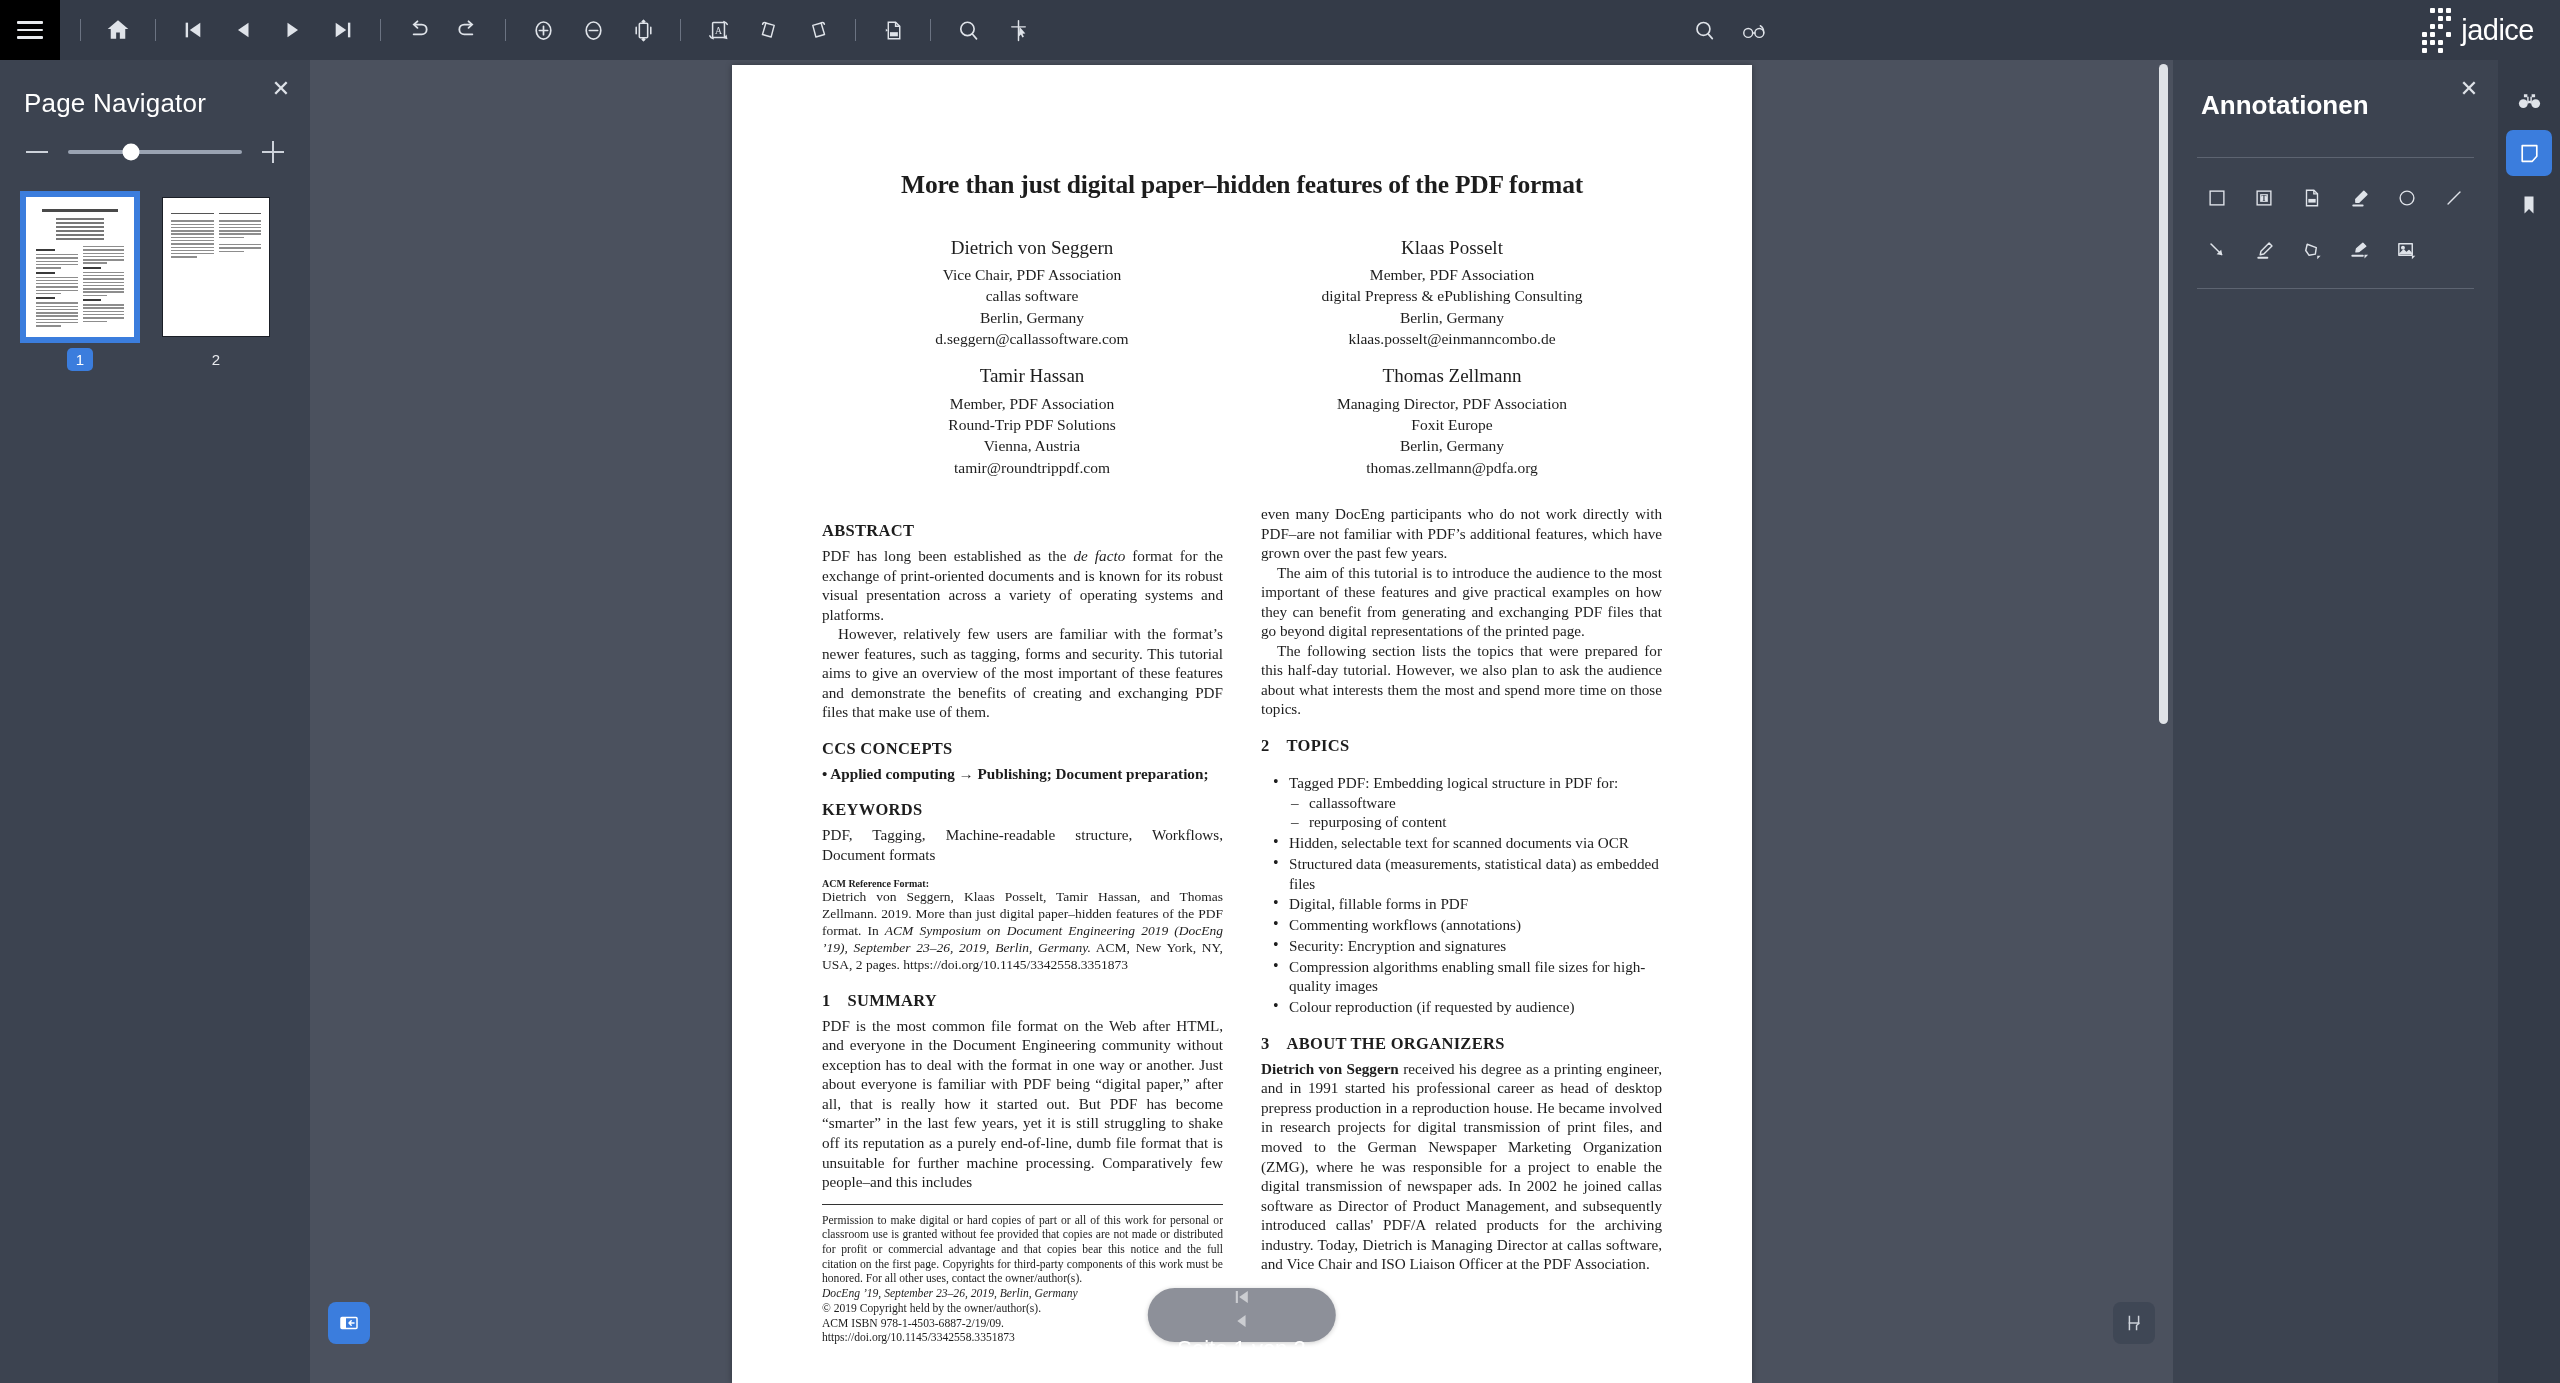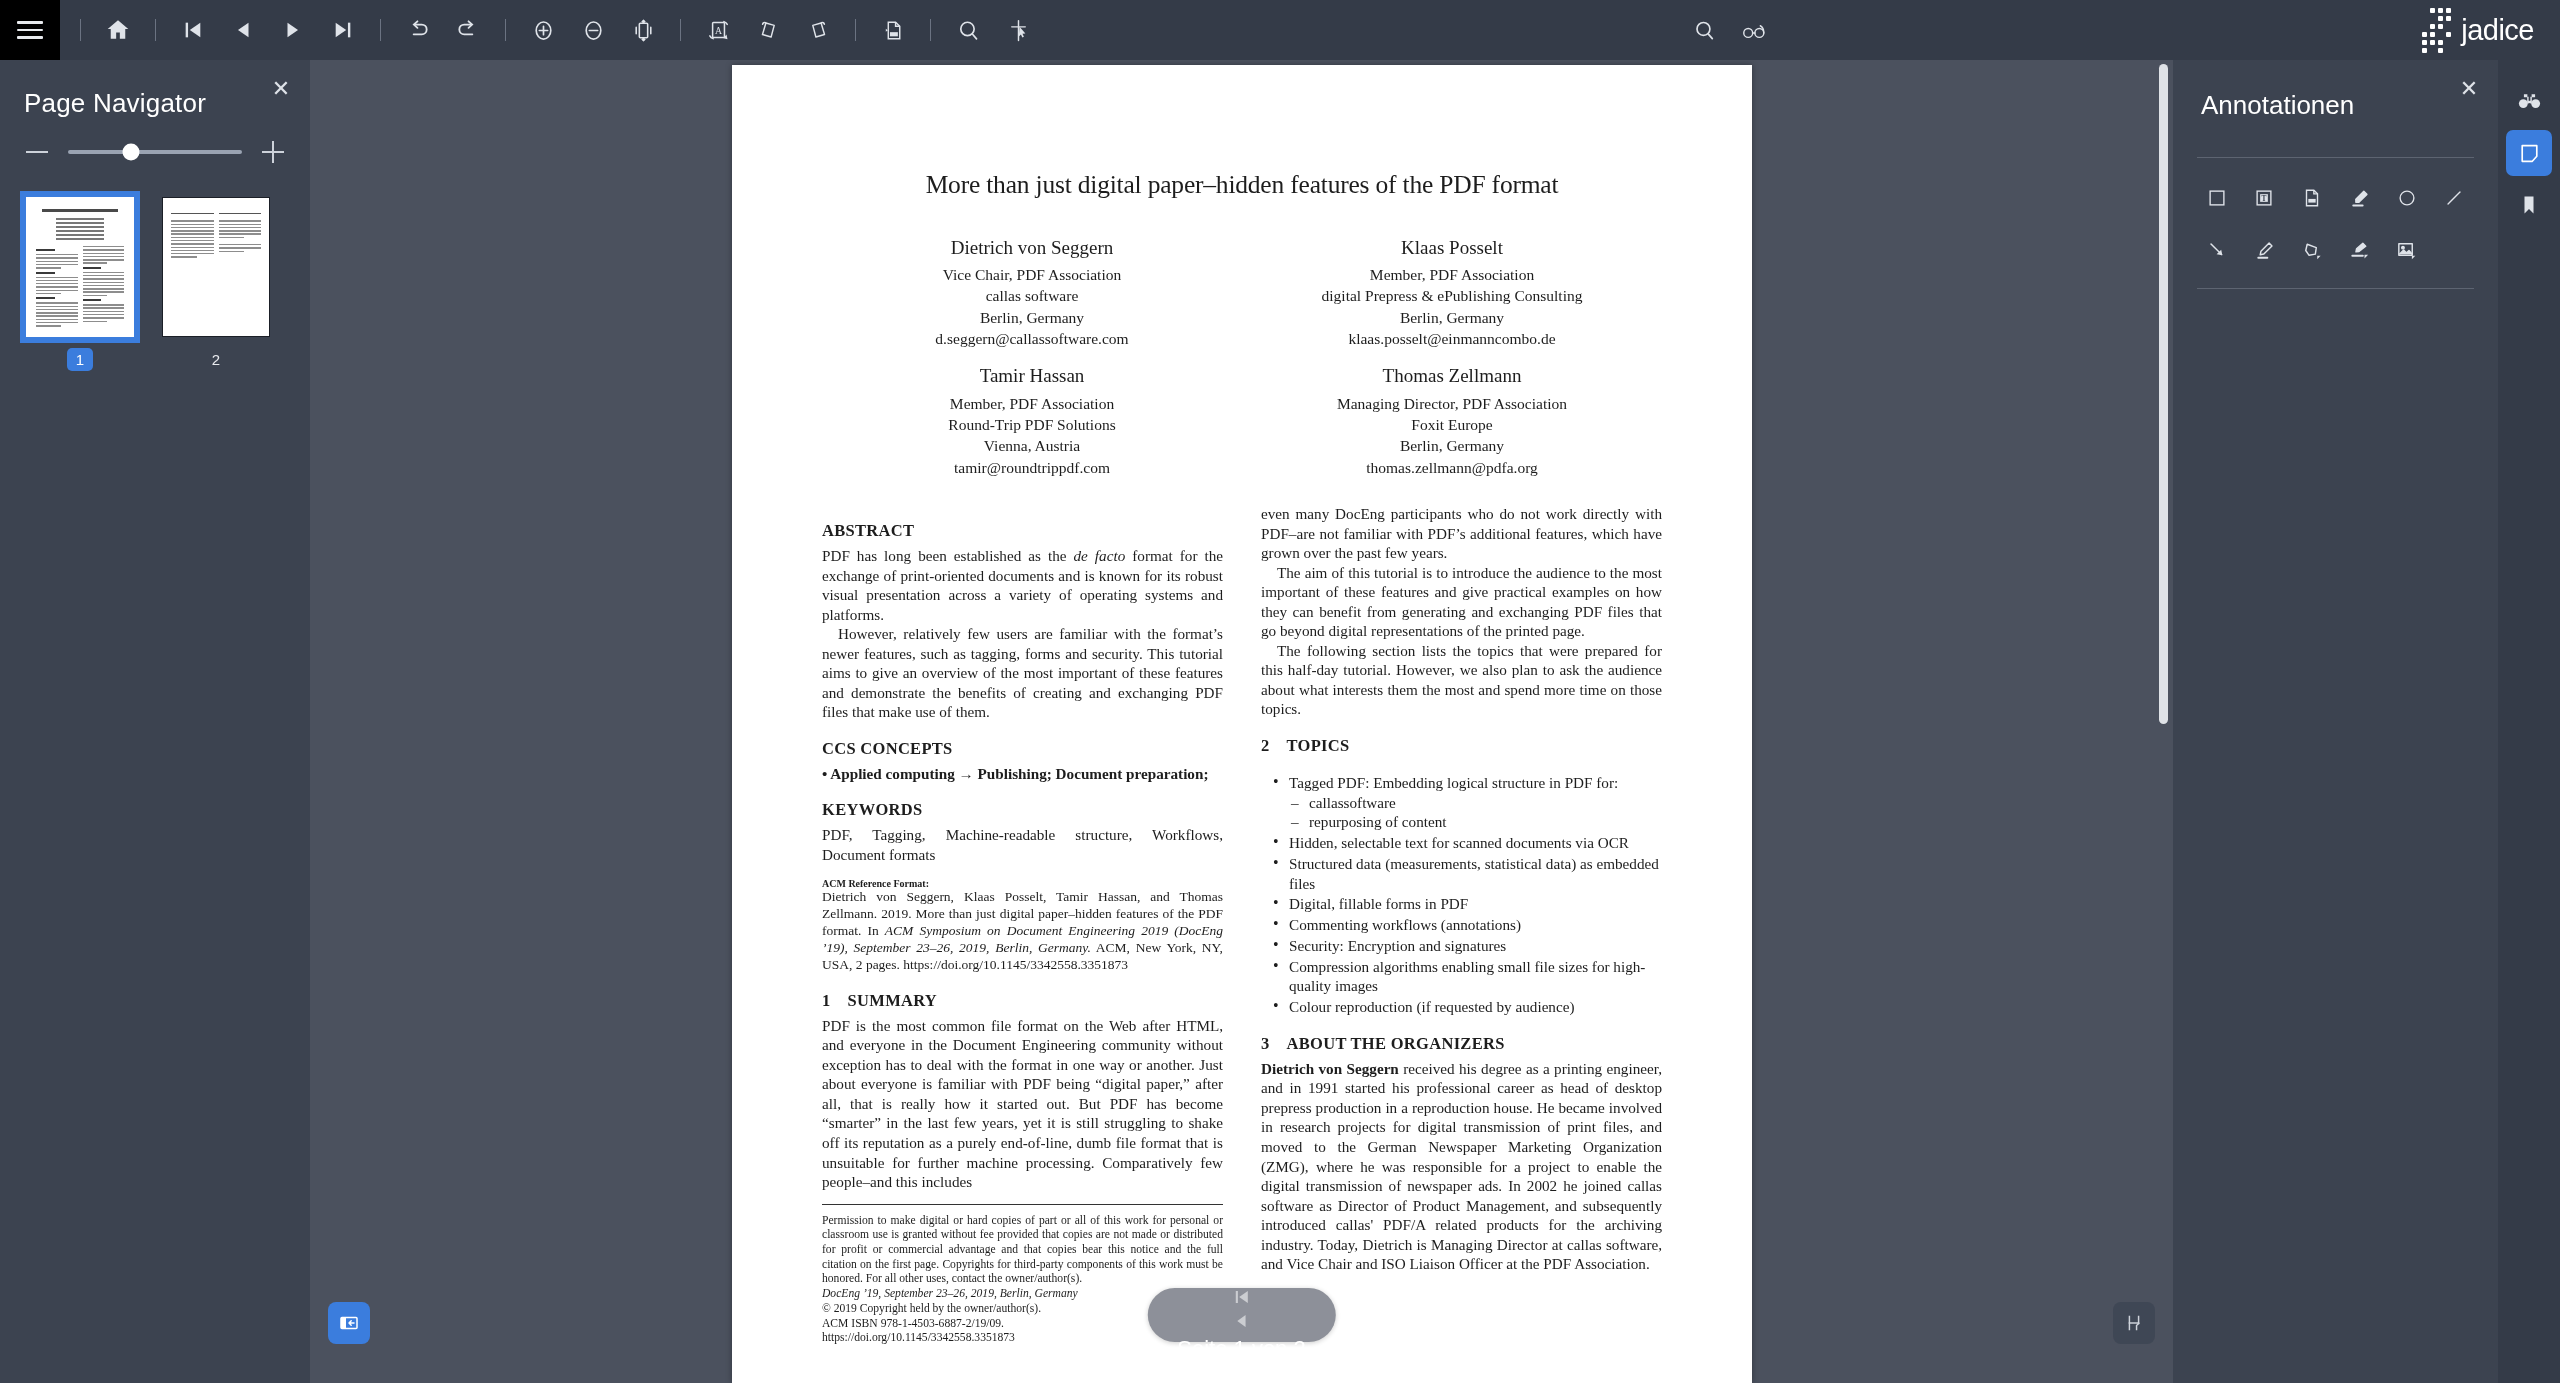--- a/index.html
+++ b/index.html
@@ -110,21 +110,21 @@
   .page {
     position: absolute; left: 422px; top: 5px; width: 1020px; height: 1318px;
     background: #fff; box-shadow: 0 0 6px rgba(0,0,0,0.35);
   }
   .page-inner {
     position: absolute; left: 0; top: 0; width: 1020px; height: 1318px;
     padding: 105px 90px 0 90px;
     font-family: "Liberation Serif", serif; color: #1d1d1d;
   }
   .doc-title {
-    text-align: center; font-size: 25.5px; font-weight: normal; letter-spacing: -0.2px;
+    text-align: center; font-size: 25.5px; font-weight: bold; letter-spacing: -0.2px;
     line-height: 1.2; margin-bottom: 34px;
   }
   .authors-row { display: flex; gap: 0; margin-bottom: 14px; }
   .author { flex: 1; text-align: center; line-height: 1.38; }
   .author .a-name { font-size: 19px; margin-bottom: 3px; }
   .author .a-line { font-size: 15.5px; }
   .body-cols { display: flex; gap: 38px; margin-top: 26px; }
   .col { flex: 1; min-width: 0; }
   .sec-head {
     font-size: 16.5px; font-weight: bold; letter-spacing: 0.3px;
@@ -191,21 +191,21 @@
   .vscroll-thumb {
     position: absolute; left: 2px; top: 4px; width: 9px; height: 660px;
     background: #dfe2e7; border-radius: 5px; cursor: pointer;
   }
 
   
   .right-panel {
     position: absolute; top: 60px; right: 62px; width: 325px; height: 1323px;
     background: #3c4350; color: #fff;
   }
-  .rp-title { font-size: 26px; padding: 30px 0 0 28px; font-weight: 400; }
+  .rp-title { font-size: 26px; padding: 30px 0 0 28px; font-weight: 700; }
   .rp-rule { height: 1px; background: #5d6471; margin: 36px 24px 0 24px; }
   .tool-grid {
     display: grid; grid-template-columns: repeat(6, 1fr);
     padding: 18px 20px 0 20px; row-gap: 8px;
   }
   .tool-btn {
     height: 44px; display: flex; align-items: center; justify-content: center;
     cursor: pointer; color: #dfe3e9; border-radius: 5px;
   }
   .rp-rule2 { height: 1px; background: #5d6471; margin: 16px 24px 0 24px; }

